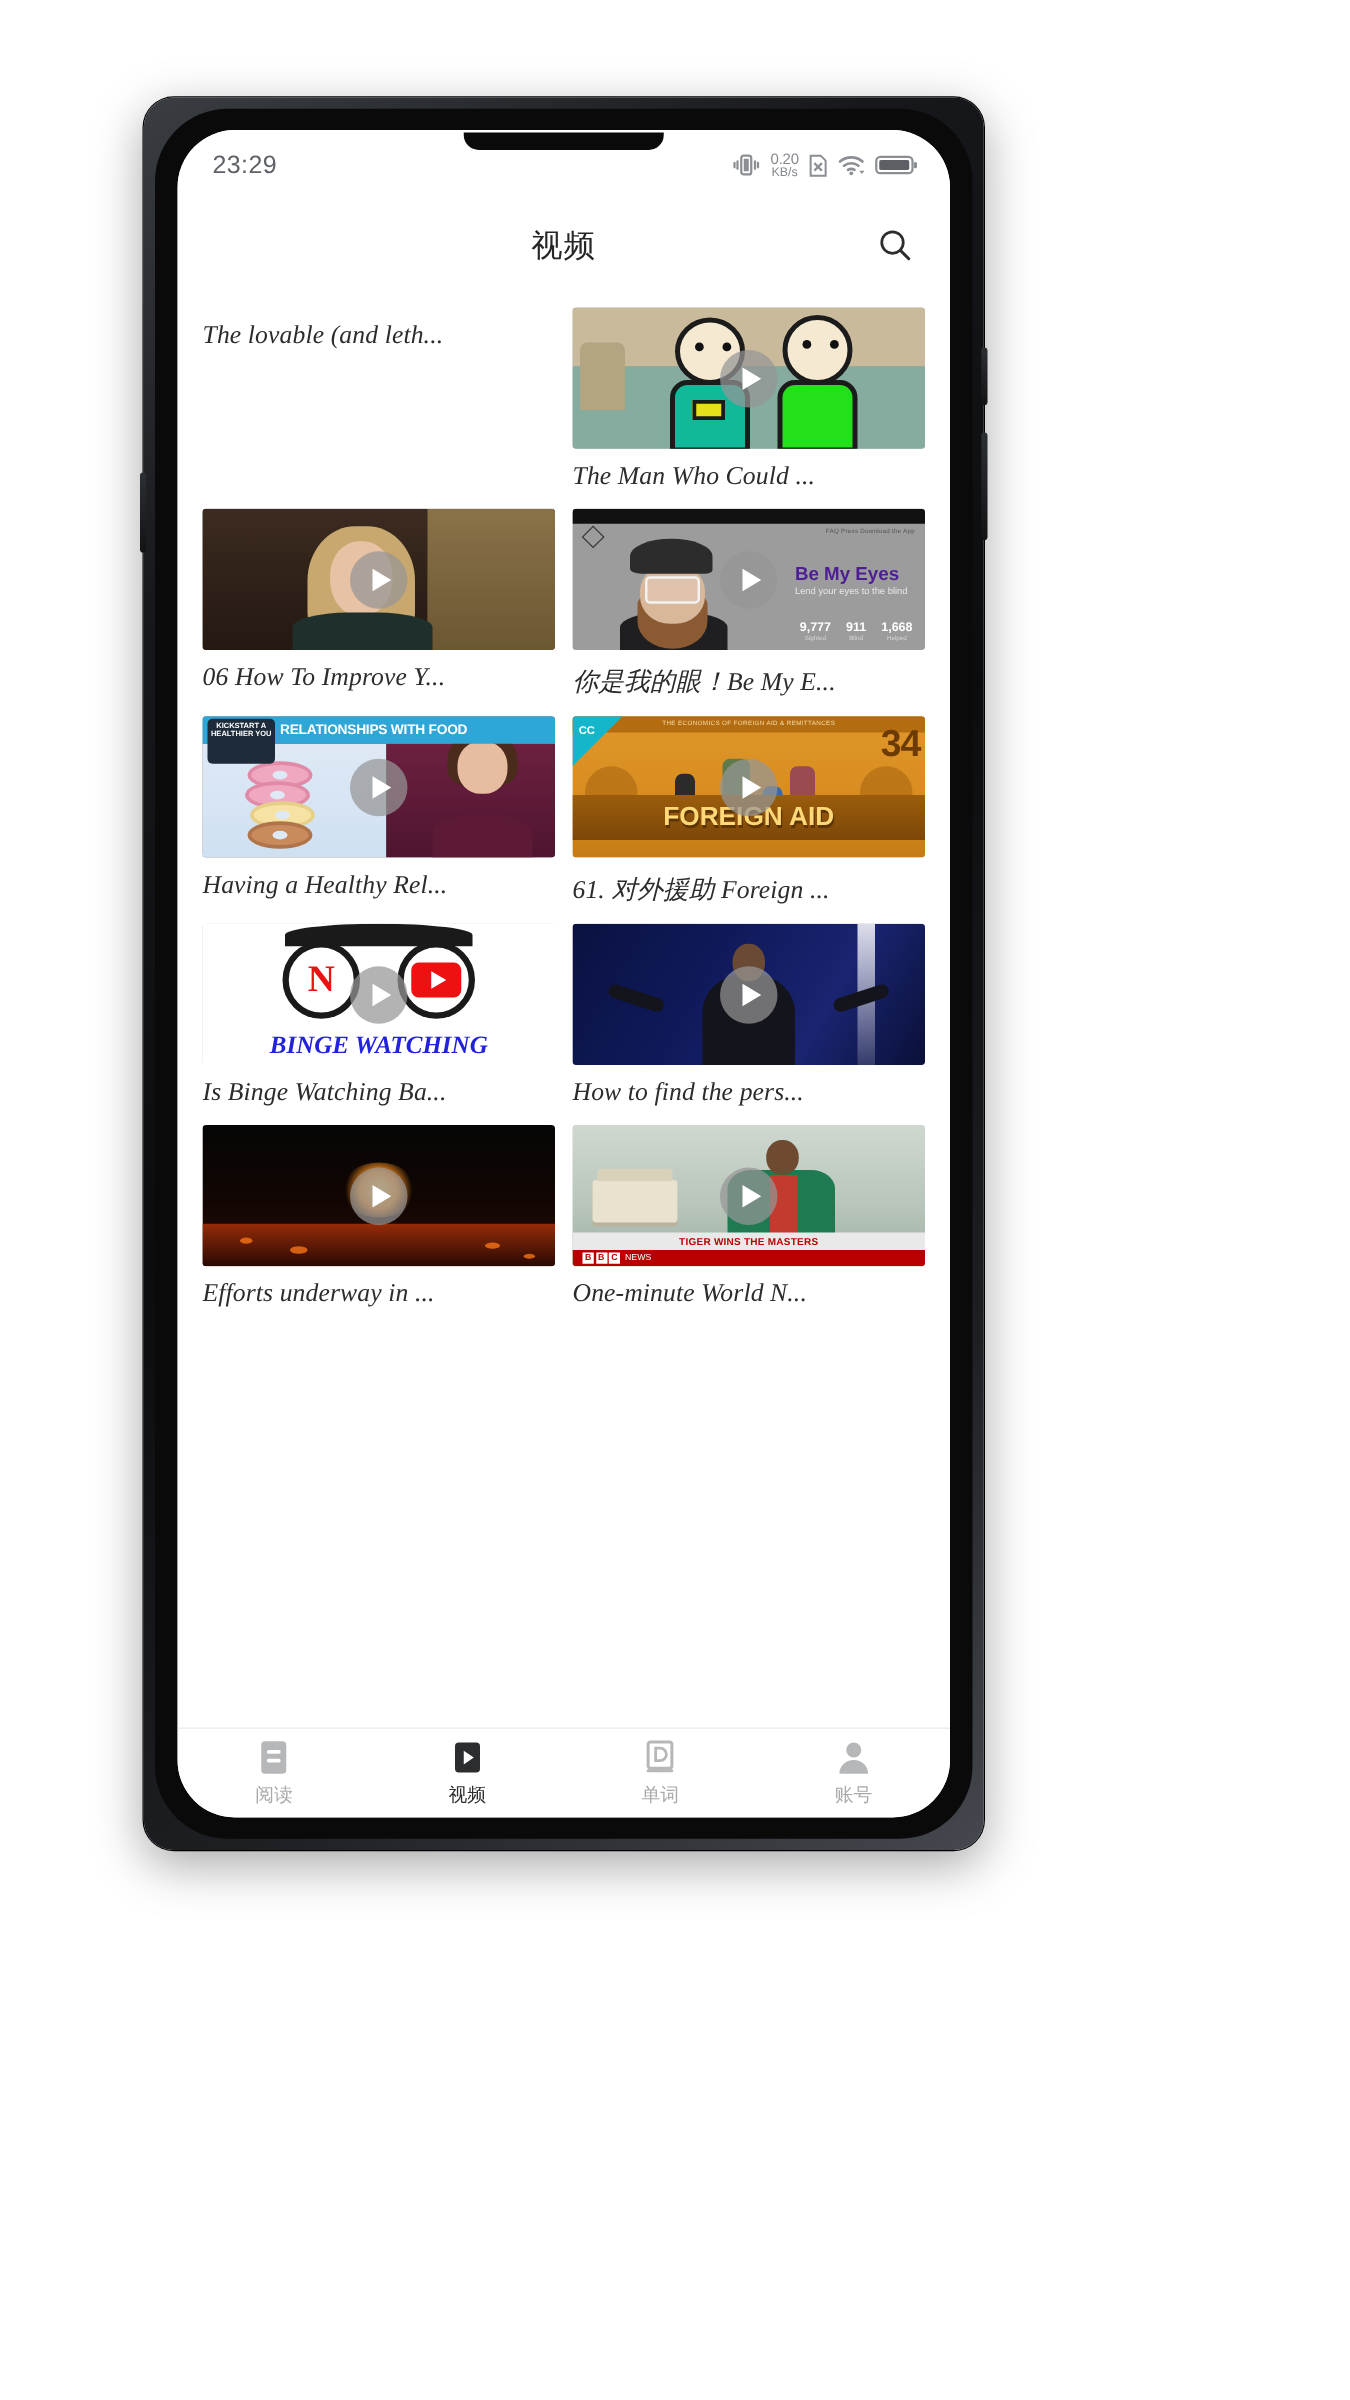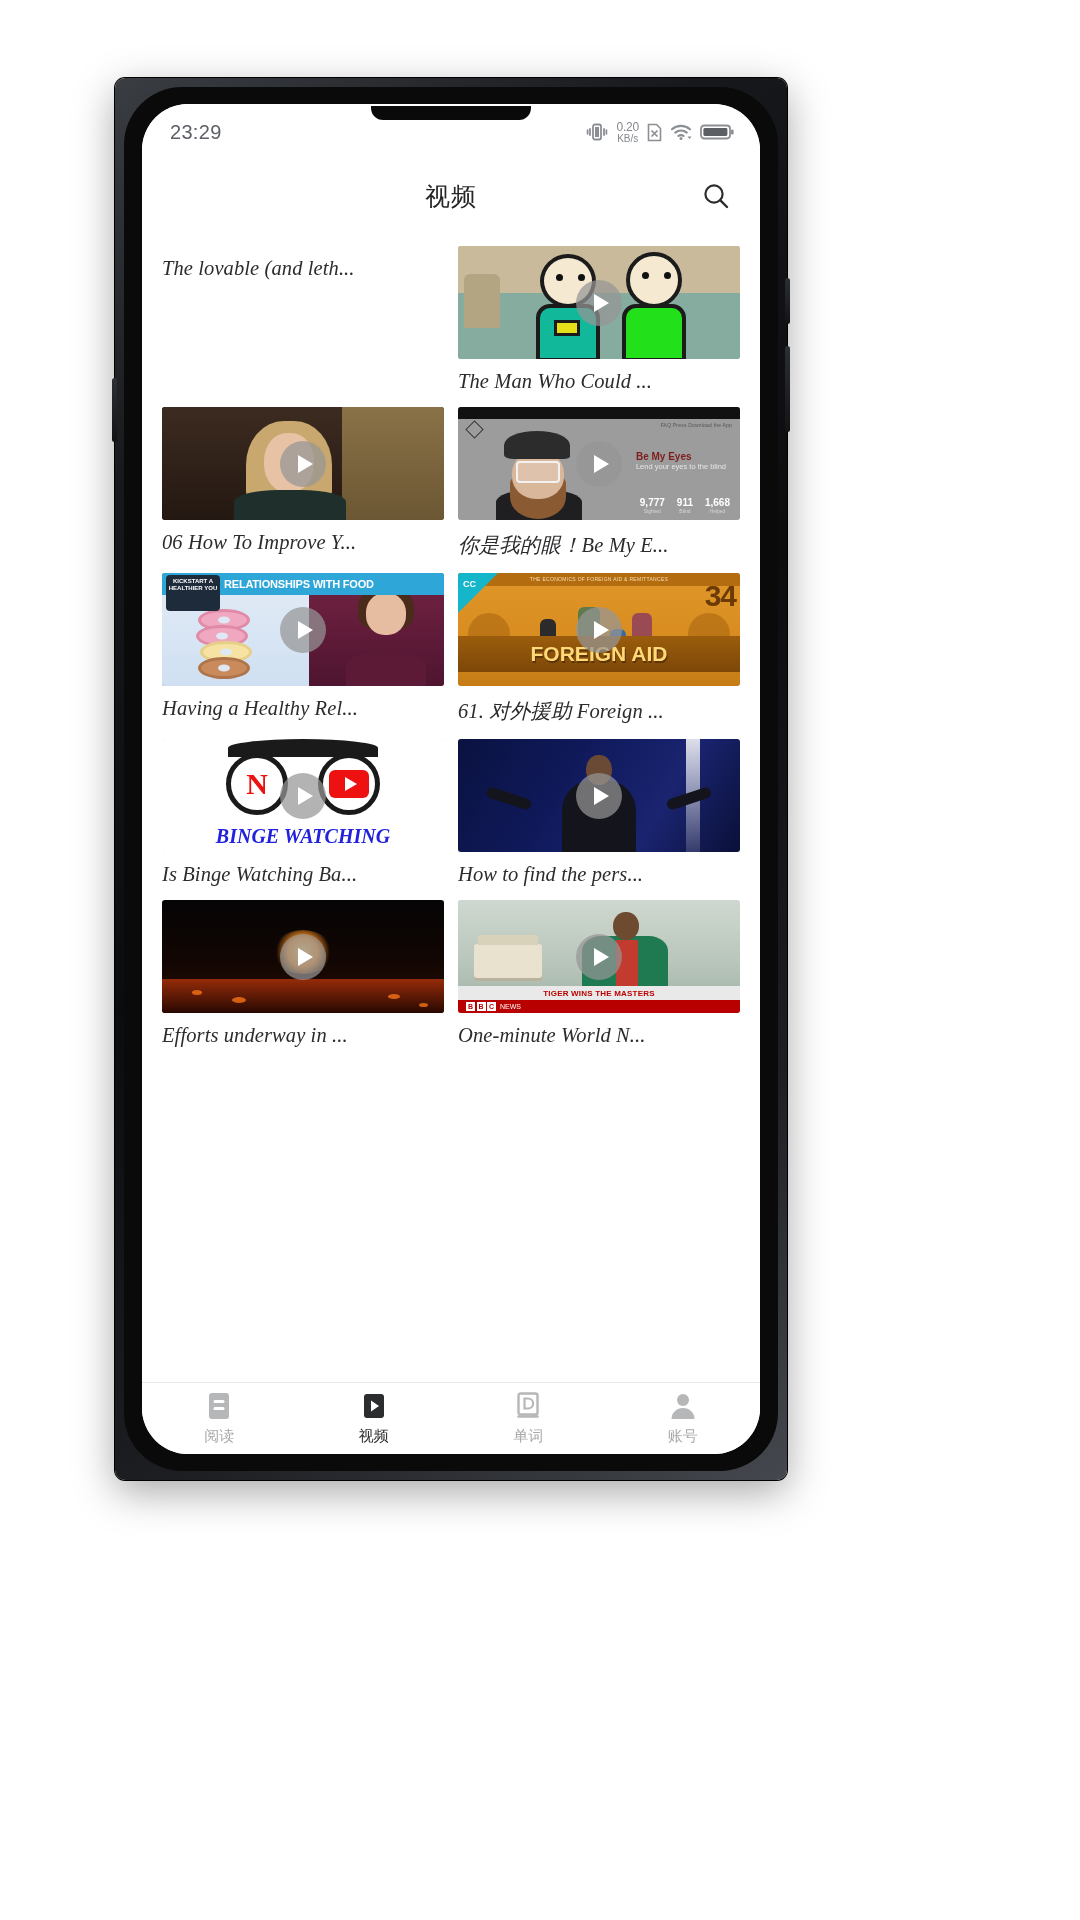--- a/index.html
+++ b/index.html
@@ -4,21 +4,21 @@
 <style>
   * { margin:0; padding:0; box-sizing:border-box; }
   html,body { width:1080px; height:1920px; background:#ffffff; overflow:hidden;
     font-family:"Liberation Sans", sans-serif; }
 
   
   #frame-wrap { position:absolute; left:0; top:0; width:1080px; height:1920px; background:#fff; }
 
   .phone-outer {
     position:absolute; left:115px; top:78px; width:672px; height:1402px;
-    border-radius:10px;
+    border-radius:24px;
     background:linear-gradient(145deg,#3a3d42 0%,#16181b 22%,#0b0c0e 50%,#1d1f23 78%,#45484e 100%);
     box-shadow:0 0 0 1px #000, 0 12px 40px rgba(0,0,0,.35);
   }
   .phone-inner {
     position:absolute; left:9px; top:9px; width:654px; height:1384px;
     border-radius:58px; background:#0a0a0b;
   }
   .screen {
     position:absolute; left:18px; top:17px; width:618px; height:1350px;
     border-radius:46px; background:#ffffff; overflow:hidden;
@@ -135,21 +135,21 @@
     background:#2c2c2c; border-radius:50% 50% 10% 14%; }
   .bme-fc  { position:absolute; left:20px; top:20px; width:52px; height:48px;
     background:#d9b79b; border-radius:46%; }
   .bme-bd  { position:absolute; left:18px; top:44px; width:56px; height:44px;
     background:#8a5a33; border-radius:20% 20% 50% 50%; }
   .bme-tor { position:absolute; left:4px; bottom:0; width:86px; height:30px;
     background:#1f1f21; border-radius:40% 40% 0 0; }
   .bme-phone { position:absolute; left:24px; top:30px; width:44px; height:22px;
     border:2px solid #f2f2f2; border-radius:4px; background:rgba(255,255,255,.16); }
   .bme-title { position:absolute; right:14px; top:44px; text-align:left; }
-  .bme-title .t { color:#7f1d1d; font-weight:bold; font-size:10px; font-family:"Liberation Sans",sans-serif; }
+  .bme-title .t { color:#4c1d95; font-weight:bold; font-size:15px; font-family:"Liberation Sans",sans-serif; }
   .bme-title .s { color:#e6e6e6; font-size:7.5px; font-family:"Liberation Sans",sans-serif; }
   .bme-stats { position:absolute; right:10px; bottom:6px; display:flex; gap:12px; }
   .bme-stats .col { text-align:center; color:#fff; font-family:"Liberation Sans",sans-serif; }
   .bme-stats .num { font-size:10px; font-weight:bold; }
   .bme-stats .lbl { font-size:5px; color:#d5d5d5; }
 
   .art-food { background:#737373; }
   .food-top { position:absolute; left:0; top:0; width:100%; height:22px;
     background:#2ea6d8; display:flex; align-items:center; }
   .food-top .ttl { color:#fff; font-weight:bold; font-size:11px; margin-left:62px;

